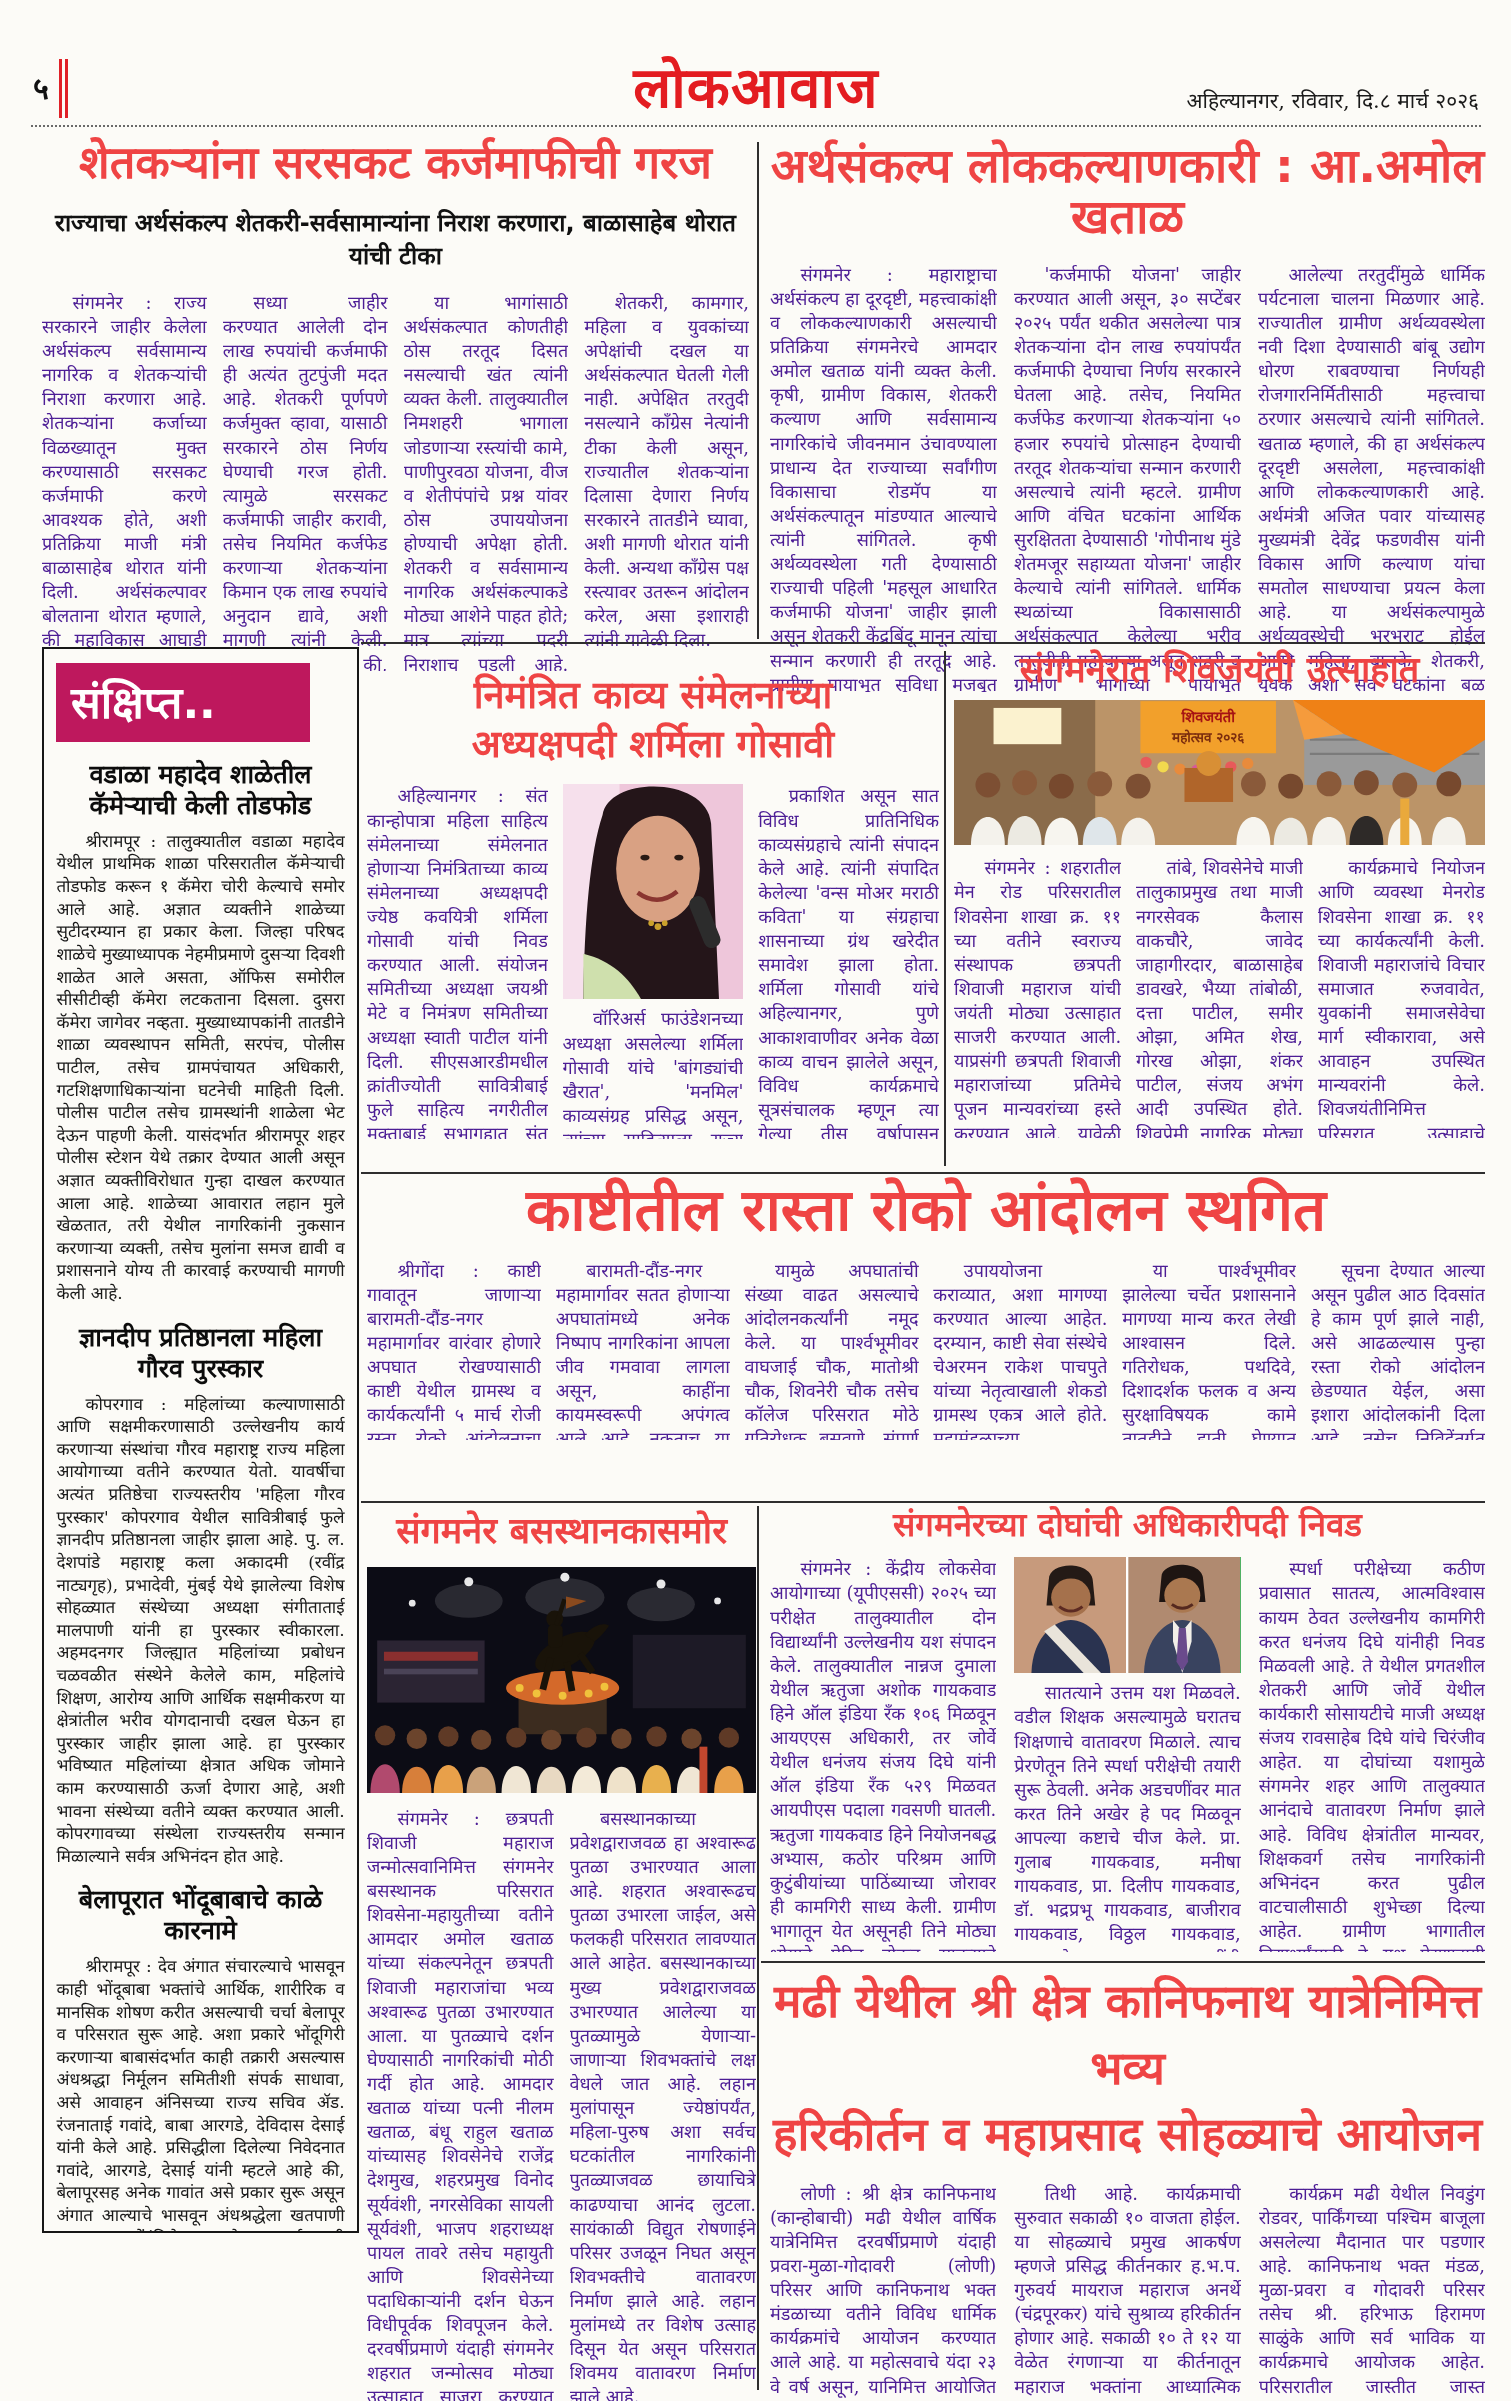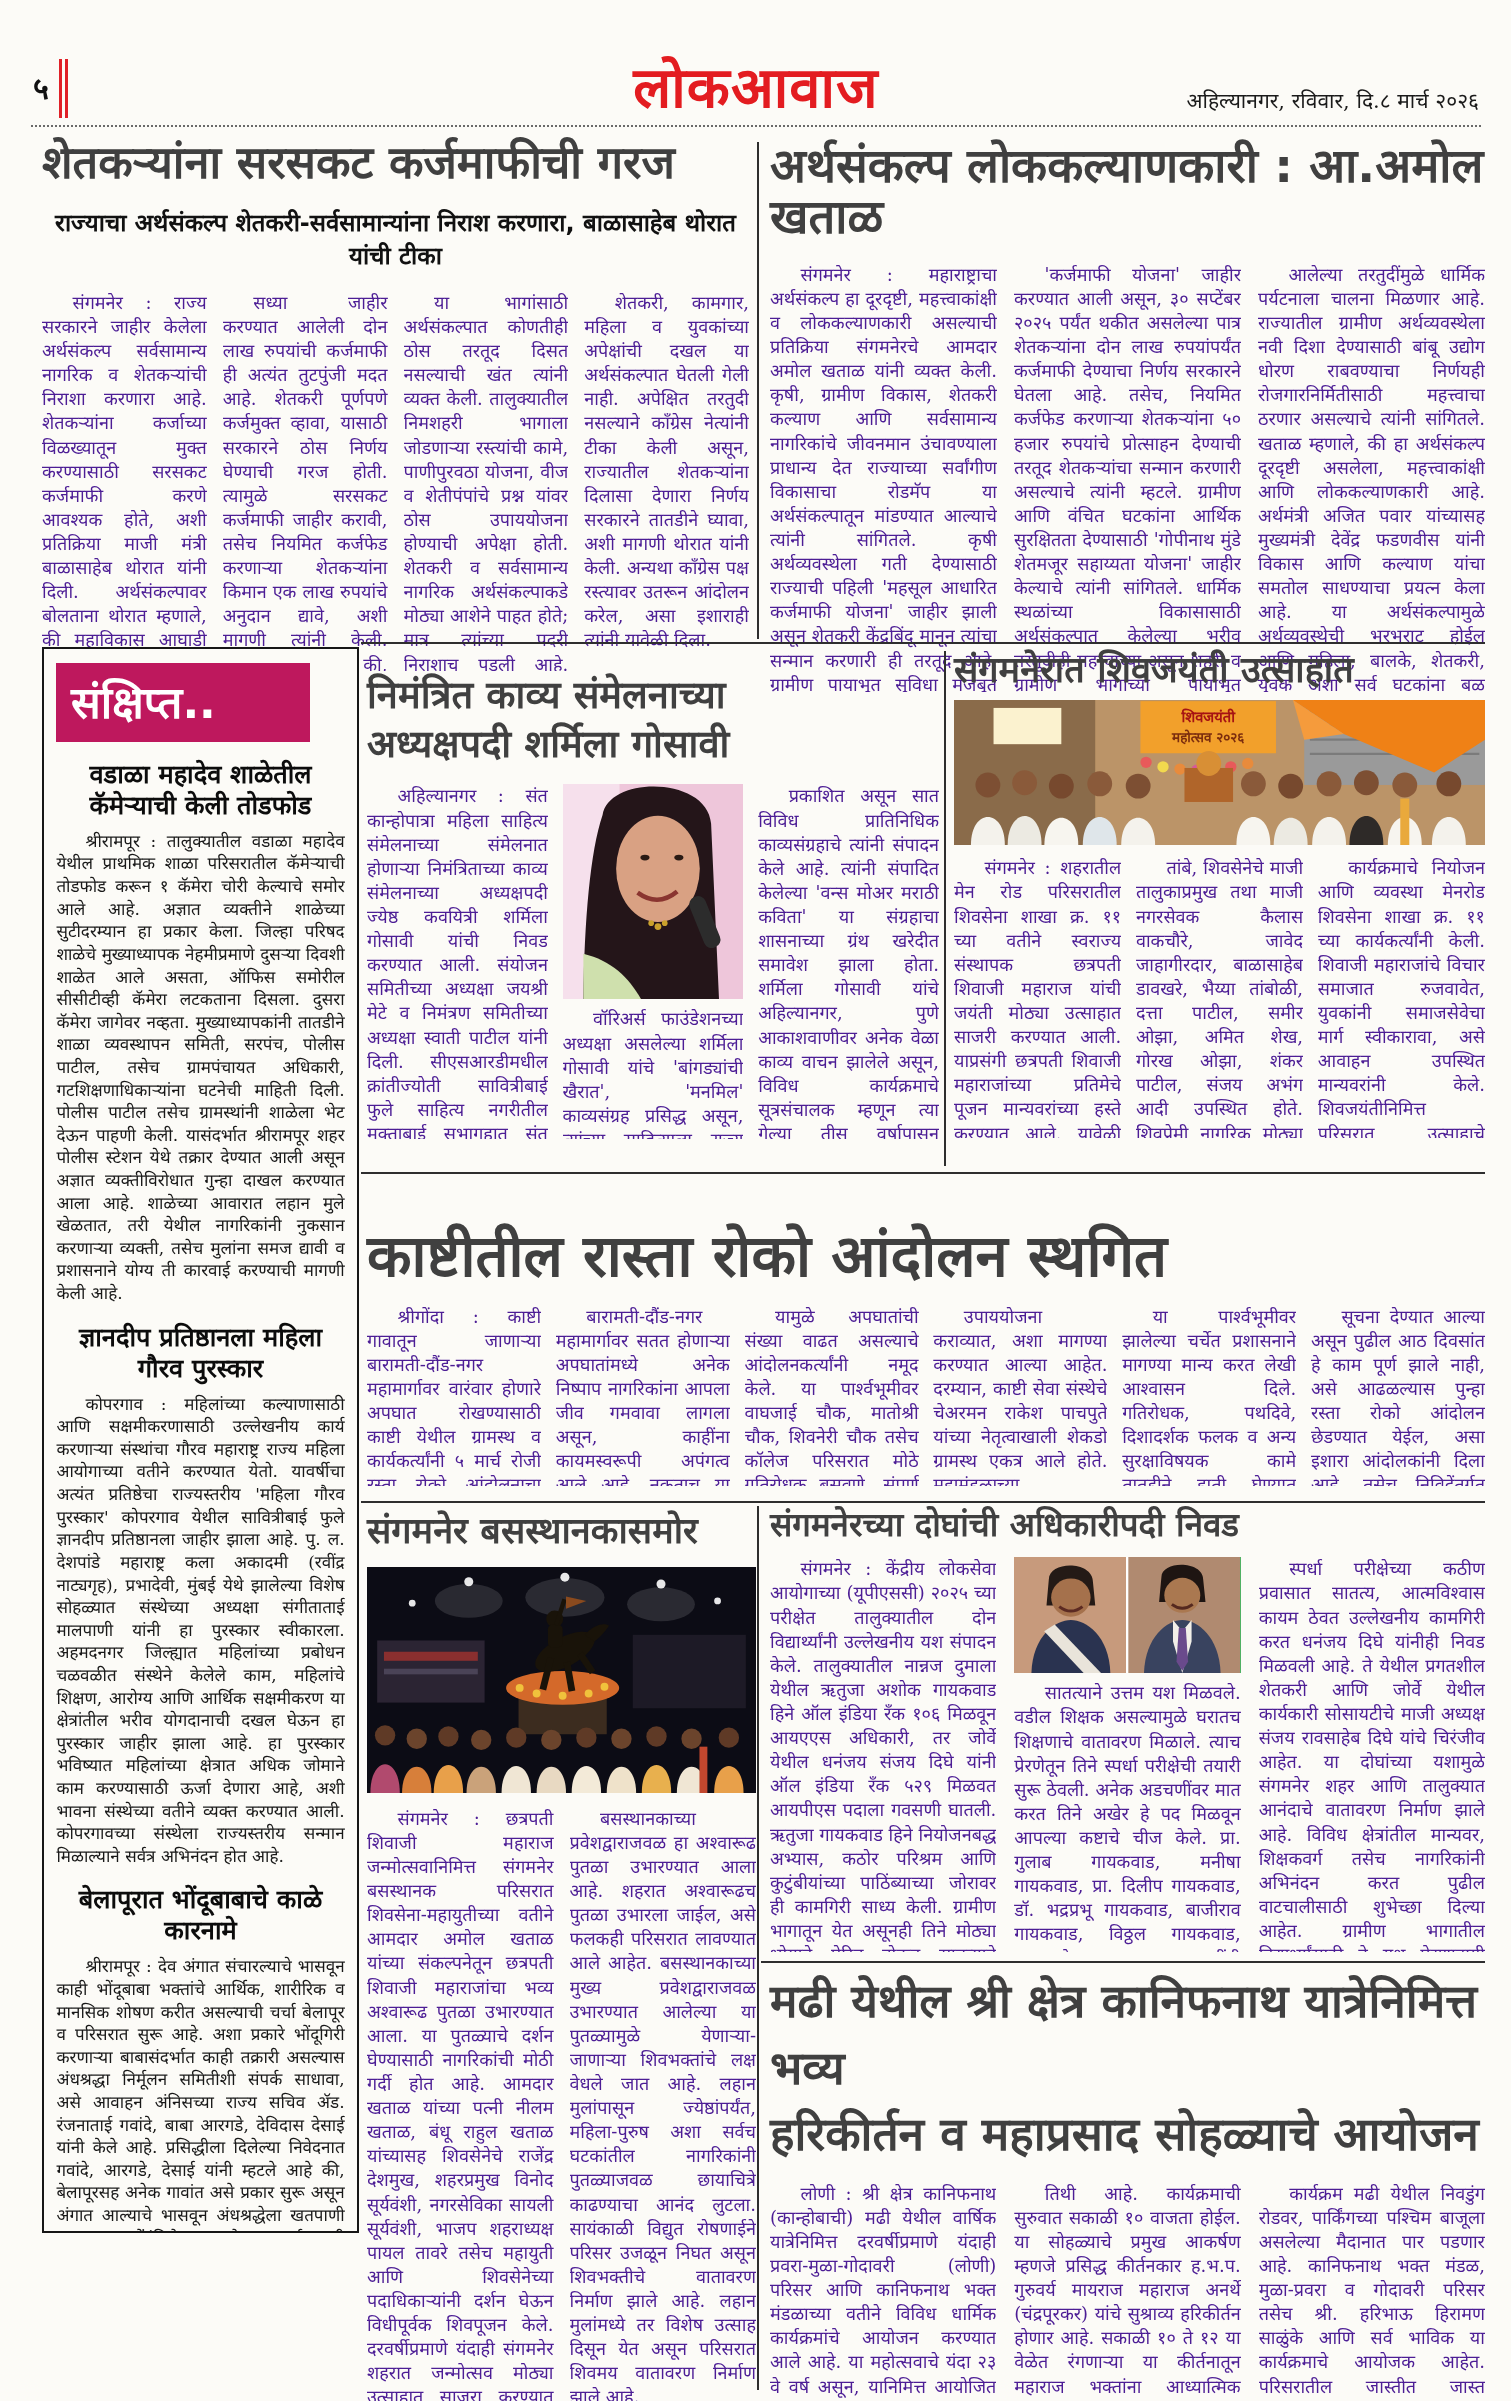--- a/index.html
+++ b/index.html
@@ -19,21 +19,21 @@
   .masthead {
     position:absolute; left:0; top:47px; width:100%; text-align:center;
     font-family:"DejaVu Sans", sans-serif; font-weight:800; font-size:56px;
     color:#e31c20; letter-spacing:1.1px;
   }
   .dateline { position:absolute; right:33px; top:86px; font-size:21px; color:#1a1a1a; }
   .top-dotted { position:absolute; left:31px; top:125px; width:1450px; border-top:2.8px dotted #6a6a6a; }
 
   
   .art { position:absolute; }
-  .hl { font-family:"DejaVu Sans", sans-serif; font-weight:800; color:#404040; line-height:1.08; }
+  .hl { font-family:"DejaVu Sans", sans-serif; font-weight:800; color:#ef4444; text-align:center; line-height:1.08; }
   .subhl { font-family:"DejaVu Sans", sans-serif; font-weight:700; color:#111; text-align:center; }
   .cols { display:flex; }
   .col { flex:1; overflow:hidden; }
   .bt { font-size:18px; line-height:1.34; text-align:justify; color:#4c1d95; text-indent:30.5px; }
   .vrule { position:absolute; width:1.7px; background:#2e2e2e; }
   .hrule { position:absolute; height:1.7px; background:#2e2e2e; }
   .photo { position:relative; width:100%; overflow:hidden; background:#22c55e; }
   .photo svg { display:block; width:100%; height:100%; }
 
   
@@ -74,21 +74,21 @@
   .vrule-mid { left:944px; top:651px; height:515px; }
 
   .art-shiv { left:954px; top:651px; width:531px; }
   .art-shiv .hl { font-size:36px; }
   .photo-shiv { margin-top:10.2px; height:145px; }
   .art-shiv .cols { margin-top:11.3px; height:282px; gap:14.7px; }
 
   .hrule-b { left:361px; top:1172px; width:1124px; }
 
   .art-kashti { left:367px; top:1179px; width:1118px; }
-  .art-kashti .hl { font-size:58px;margin-top:46px; }
+  .art-kashti .hl { font-size:58px; }
   .art-kashti .cols { margin-top:17px; height:181px; gap:14.7px; }
 
   .hrule-c { left:361px; top:1501px; width:1124px; }
 
   
   .art-putla { left:367px; top:1508px; width:389px; }
   .art-putla .hl { font-size:36px; line-height:1.3; }
   .photo-putla { margin-top:12.4px; height:226px; }
   .art-putla .cols { margin-top:13.6px; height:599px; gap:16px; }
 

